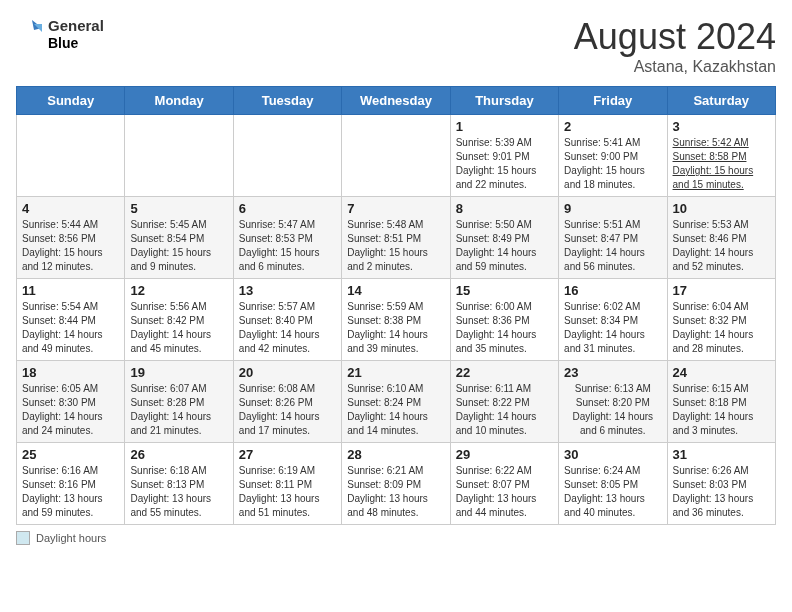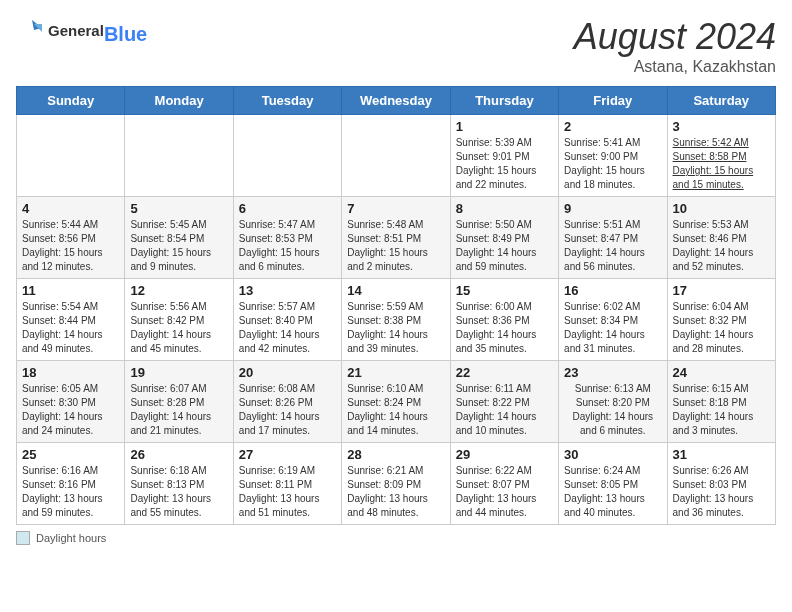--- a/index.html
+++ b/index.html
@@ -21,21 +21,20 @@
       align-items: center;
       gap: 4px;
     }
     .title-area {
       text-align: right;
     }
     .month-year {
       font-size: 36px;
       font-weight: normal;
       color: #333;
-      font-style: italic;
     }
     .location {
       font-size: 16px;
       color: #555;
     }
     .calendar {
       width: 100%;
       border-collapse: collapse;
     }
     .calendar th {
@@ -92,23 +91,23 @@
   </style>
 </head>
 <body>
 
 <div class="header-area">
   <div class="logo">
       <svg width="28" height="36" viewBox="0 0 28 36">
         <polygon points="16,4 26,12 18,14" fill="#3a7bbf"></polygon>
         <polygon points="18,8 26,8 26,16" fill="#6aaee0"></polygon>
       </svg>
-      <div style="display: flex; line-height: 1.2;">
+      <div style="display: flex; flex-direction: column; line-height: 1.2;">
         <span style="font-size: 15px; font-weight: bold; color: rgb(51, 51, 51);">General</span>
-        <span style="font-size: 20px; font-weight: bold; color: #3b82f6;">Blue</span>
+        <span style="font-size: 14px; font-weight: bold; color: #000000;">Blue</span>
       </div>
     </div>
   <div class="title-area">
     <div class="month-year">August 2024</div>
     <div class="location">Astana, Kazakhstan</div>
   </div>
 </div>
 
 <table class="calendar">
   <thead>

